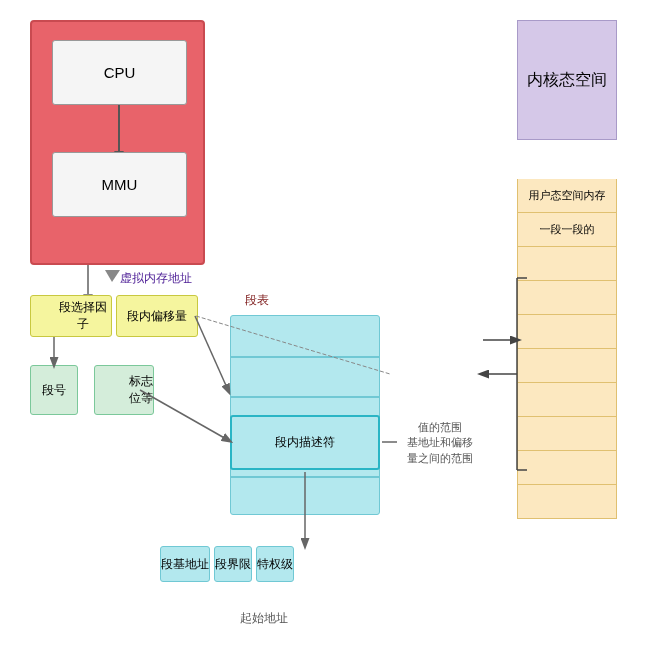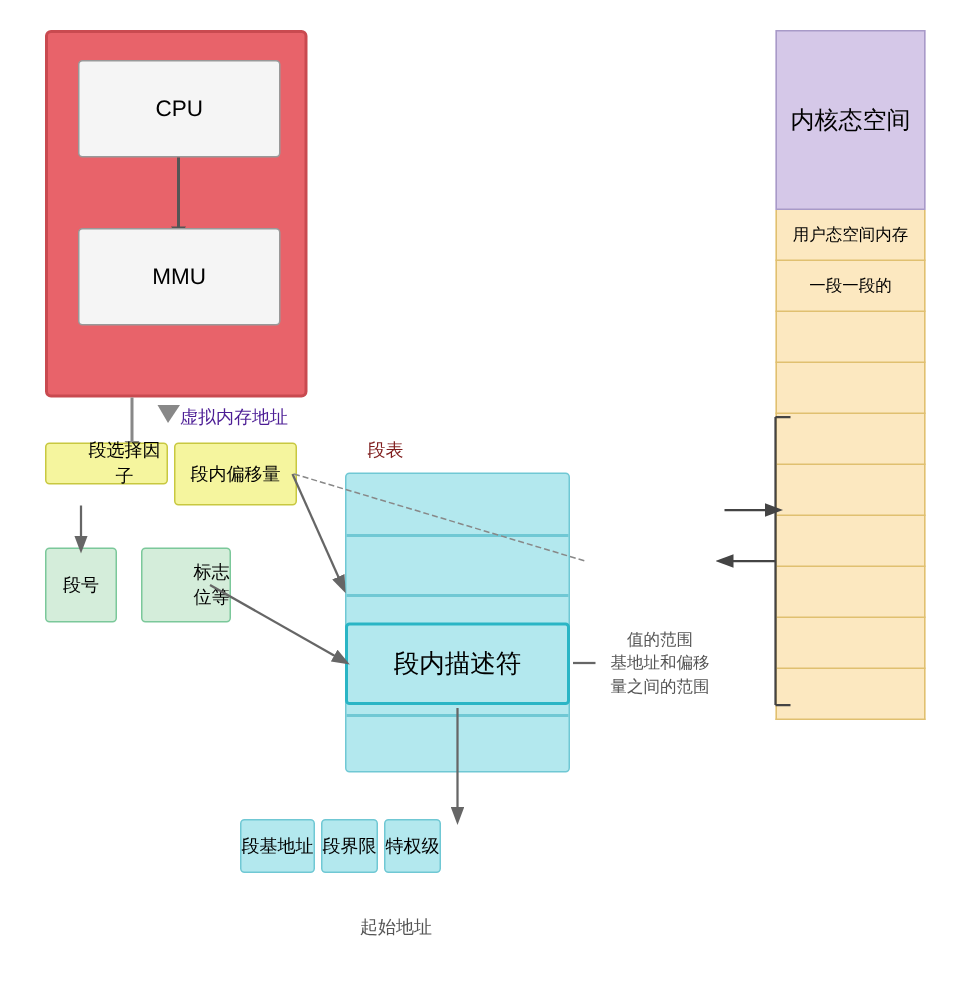--- a/index.html
+++ b/index.html
@@ -112,21 +112,21 @@
     .seg-row {
       position: absolute;
       left: 30px;
       top: 295px;
       display: flex;
       gap: 4px;
     }
 
     .seg-selector-box {
       width: 82px;
-      height: 28px;
+      height: 42px;
       background: #f5f59e;
       border: 1.5px solid #c8c840;
       border-radius: 3px;
       display: flex;
       align-items: center;
       justify-content: center;
       text-align: center;
       font-size: 12px;
       padding-left: 24px;
     }
@@ -216,21 +216,21 @@
       top: 415px;
       width: 150px;
       height: 55px;
       background: #b3e8ee;
       border: 2px solid #2ab5c5;
       border-radius: 3px;
       display: flex;
       align-items: center;
       justify-content: center;
       text-align: center;
-      font-size: 17px;
+      font-size: 12px;
     }
 
     
     .bottom-boxes {
       position: absolute;
       left: 160px;
       top: 546px;
       display: flex;
       gap: 4px;
     }
@@ -347,21 +347,21 @@
   </div>
 
   <div class="start-addr-label">起始地址</div>
 
   <div class="mem-area">
 
     <div style="width:100px;height:120px;background:#d5c8e8;border:1.5px solid #a89ac8;display:flex;align-items:center;justify-content:center;text-align:center;font-size:16px;">
       <span>内核态空间</span>
     </div>
 
-    <div style="width:100px;height:34px;background:#fce8c0;border:1px solid #e0c070;border-top:none;display:flex;align-items:center;justify-content:center;text-align:center;font-size:11px;">
+    <div style="width:100px;height:34px;background:#fce8c0;border:1px solid #e0c070;border-top:none;display:flex;align-items:center;justify-content:center;text-align:center;font-size:11px;margin-top:39px;">
       <span>用户态空间内存</span>
     </div>
 
     <div style="width:100px;height:34px;background:#fce8c0;border:1px solid #e0c070;border-top:none;display:flex;align-items:center;justify-content:center;text-align:center;font-size:11px;">
       <span>一段一段的</span>
     </div>
 
     <div style="width:100px;height:34px;background:#fce8c0;border:1px solid #e0c070;border-top:none;"></div>
     <div style="width:100px;height:34px;background:#fce8c0;border:1px solid #e0c070;border-top:none;"></div>
     <div style="width:100px;height:34px;background:#fce8c0;border:1px solid #e0c070;border-top:none;"></div>

